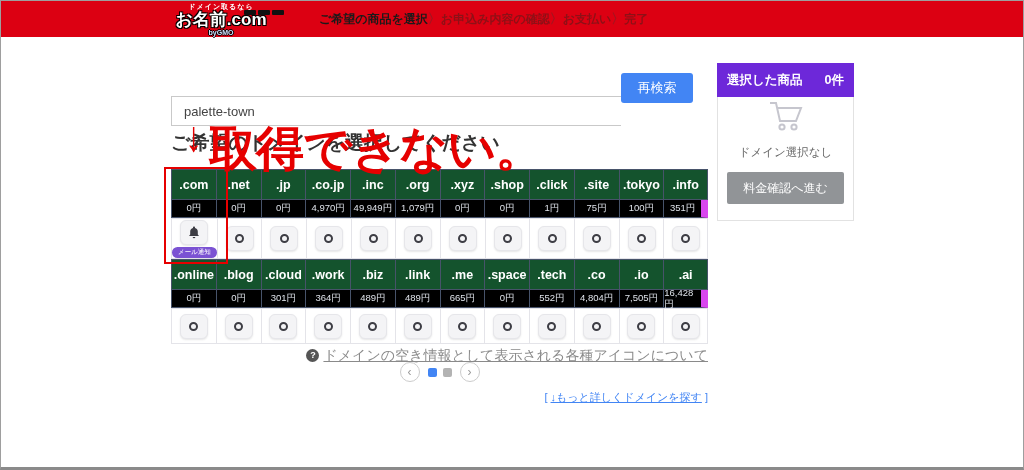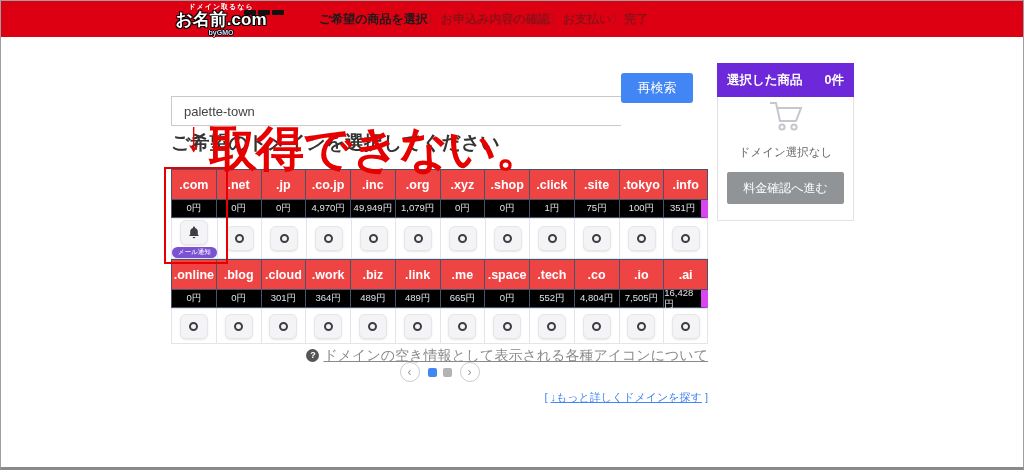--- a/index.html
+++ b/index.html
@@ -35,21 +35,21 @@
   .annot-text { position:absolute; left:208px; top:116px; font-size:48px; font-weight:900; color:#e60000;
     letter-spacing:-1px; white-space:nowrap; z-index:6; }
   .annot-arrow { position:absolute; left:184px; top:116px; font-size:34px; font-weight:bold; color:#e60000;
     transform:scaleY(1.25); z-index:6; }
   .annot-box { position:absolute; left:163px; top:166px; width:64px; height:97px;
     border:2px solid #e60000; z-index:5; pointer-events:none; }
 
   
   .dtable { position:absolute; left:170px; top:168px; width:537px; }
   .grid { display:grid; grid-template-columns:repeat(12,1fr); }
-  .tld-cell { background:#ef4444; border:1px solid #47536a; border-right:none; height:31px;
+  .tld-cell { background:#14532d; border:1px solid #47536a; border-right:none; height:31px;
     display:flex; align-items:center; justify-content:center; color:#fff; font-size:12.5px; font-weight:bold; }
   .tld-row .tld-cell:last-child { border-right:1px solid #47536a; }
   .price-cell { background:#000000; border:1px solid #47536a; border-top:none; border-right:none; height:18px;
     display:flex; align-items:center; justify-content:center; color:#dfe3ea; font-size:9.5px; }
   .price-row .price-cell:last-child { border-right:7px solid #d946ef; }
   .sel-cell { background:#fff; border:1px solid #e4e4e9; border-right:none; height:41px;
     display:flex; flex-direction:column; align-items:center; justify-content:center; gap:2px; }
   .sel-row .sel-cell:last-child { border-right:1px solid #e4e4e9; }
   .sel-row2 .sel-cell { height:36px; }
   .sel-btn { width:28px; height:25px; background:#f4f4f6; border:1px solid #e6e6ea; border-radius:6px;

